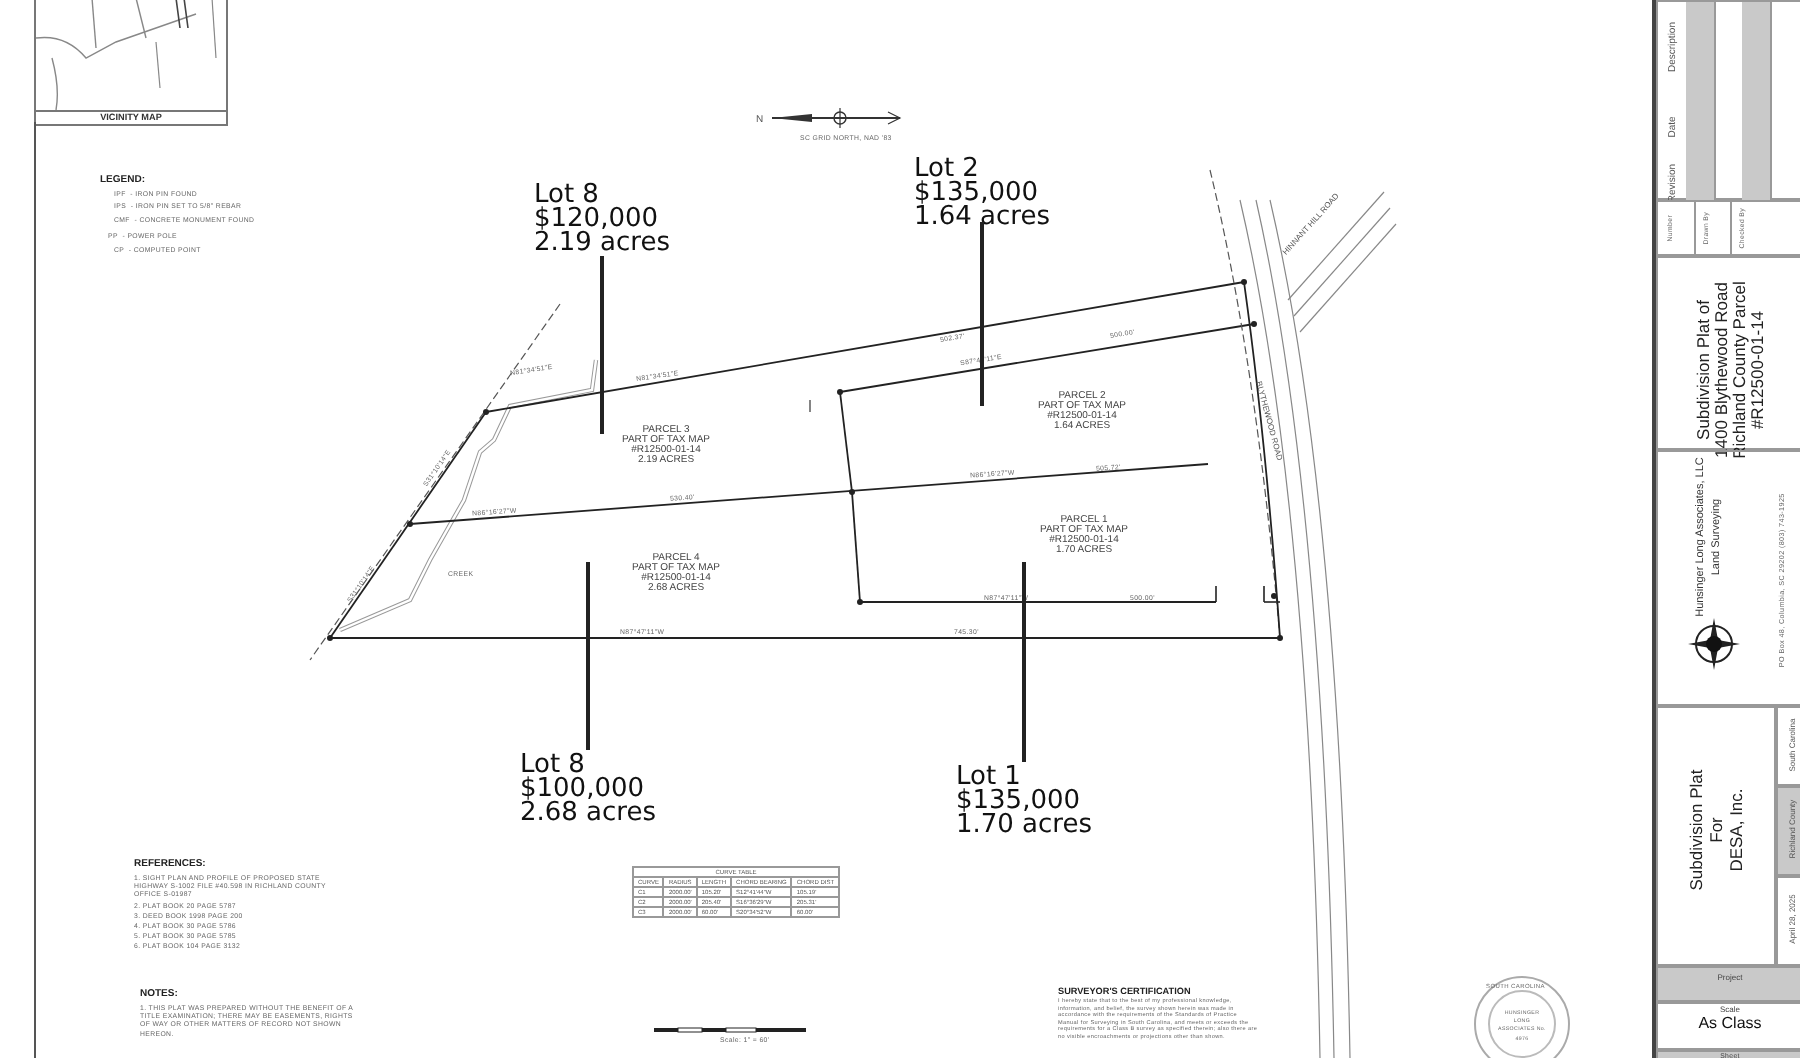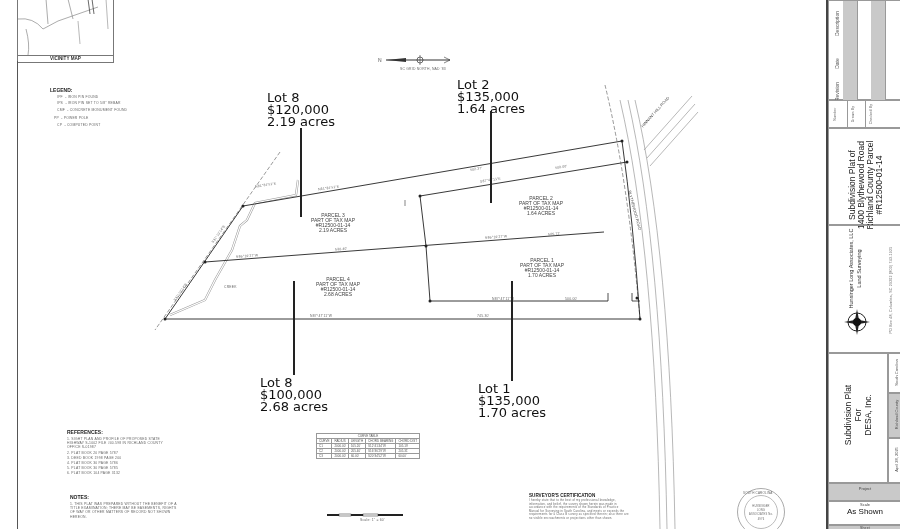--- a/index.html
+++ b/index.html
@@ -311,18 +311,18 @@
   <div class="tb-cell" style="left:60px;top:438px;width:14px;height:45px;">
     <div class="rot tiny2" style="left:-16px;top:18px;width:46px;">April 28, 2025</div>
   </div>
 
   <div class="tb-cell tb-shade" style="left:0;top:483px;width:74px;height:18px;text-align:center;">
     <div class="tiny2" style="color:#444;line-height:10px;">Project</div>
   </div>
 
   <div class="tb-cell" style="left:0;top:501px;width:74px;height:24px;text-align:center;">
     <div class="tiny2" style="color:#444;">Scale</div>
-    <div style="font-size:8px;color:#111;">As Shown</div>
+    <div style="font-size:8px;color:#111;">As Class</div>
   </div>
   <div class="tb-cell tb-shade" style="left:0;top:525px;width:74px;height:6px;text-align:center;">
     <div class="tiny" style="color:#444;">Sheet</div>
   </div>
 </div>
 
 </body></html>

